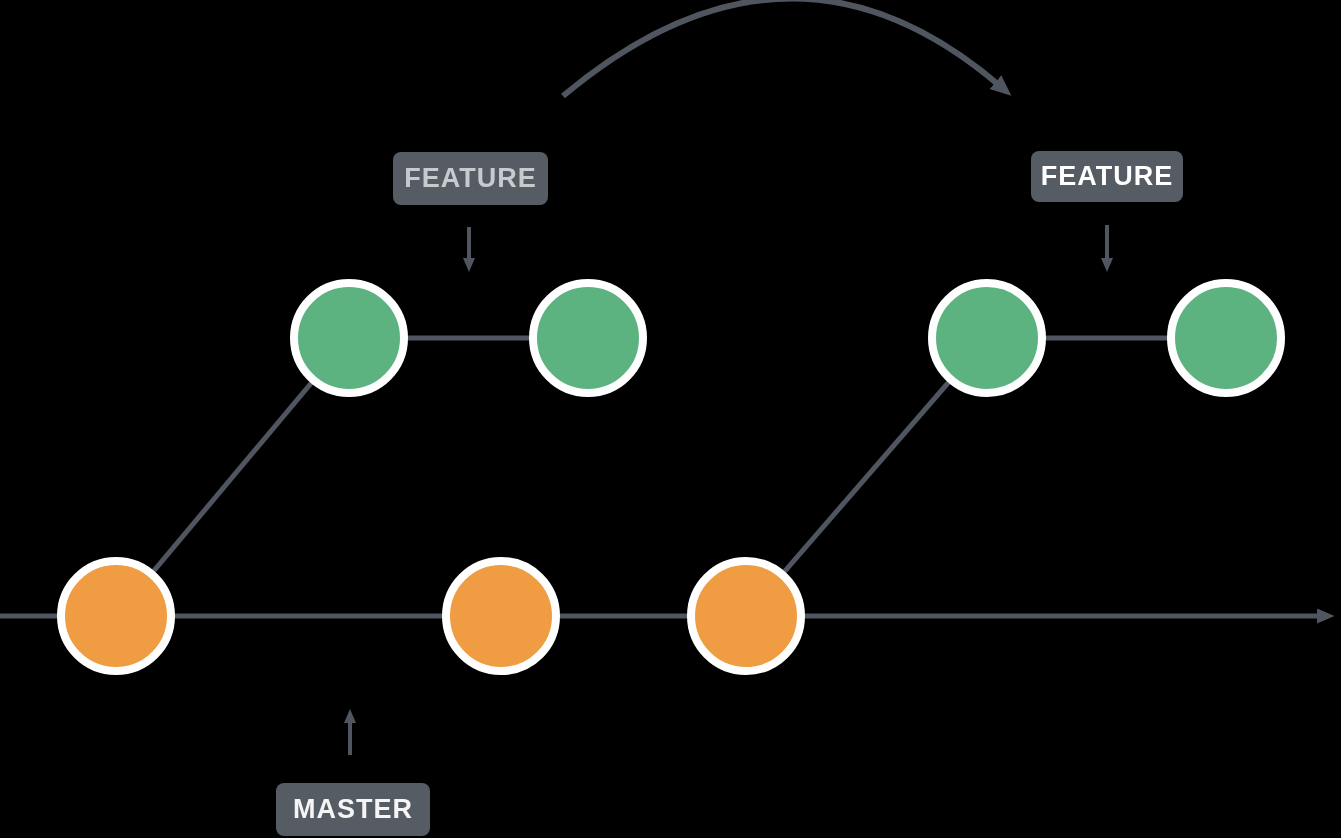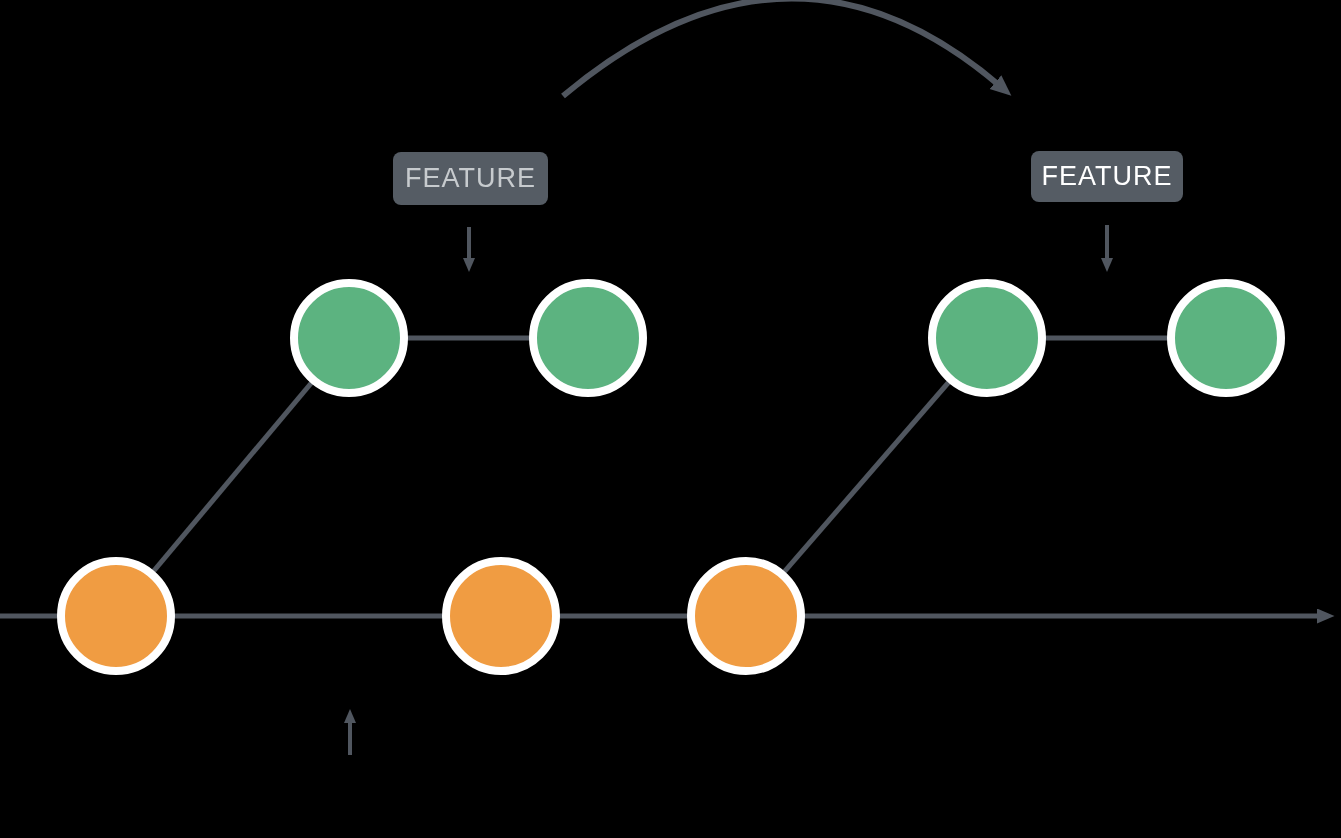--- a/index.html
+++ b/index.html
@@ -12,21 +12,21 @@
     font-family: "Liberation Sans", sans-serif;
   }
   .stage svg { position: absolute; left: 0; top: 0; }
   .tag {
     position: absolute;
     background: #555C64;
     border-radius: 8px;
     display: flex;
     align-items: center;
     justify-content: center;
-    font-weight: normal;
+    font-weight: bold;
     font-size: 27px;
     letter-spacing: 1px;
     font-family: "Liberation Sans", sans-serif;
     user-select: none;
   }
   #tag-feature-left  { left: 393px;  top: 152px; width: 155px; height: 53px; color: #C7CBCE; }
   #tag-feature-right { left: 1031px; top: 151px; width: 152px; height: 51px; color: #FFFFFF; }
   #tag-master        { left: 276px;  top: 783px; width: 154px; height: 53px; color: #F5F5F5; }
 </style>
 </head>
@@ -58,13 +58,14 @@
         <circle cx="588" cy="338" r="55" fill="#5CB380" stroke="#FFFFFF" stroke-width="8"></circle>
         <circle cx="987" cy="338" r="55" fill="#5CB380" stroke="#FFFFFF" stroke-width="8"></circle>
         <circle cx="1226" cy="338" r="55" fill="#5CB380" stroke="#FFFFFF" stroke-width="8"></circle>
       </g>
   </svg>
 
   <div class="tag" id="tag-feature-left">FEATURE</div>
 
   <div class="tag" id="tag-feature-right">FEATURE</div>
 
+  <div class="tag" id="tag-master">MASTER</div>
 </div>
 
 </body></html>

